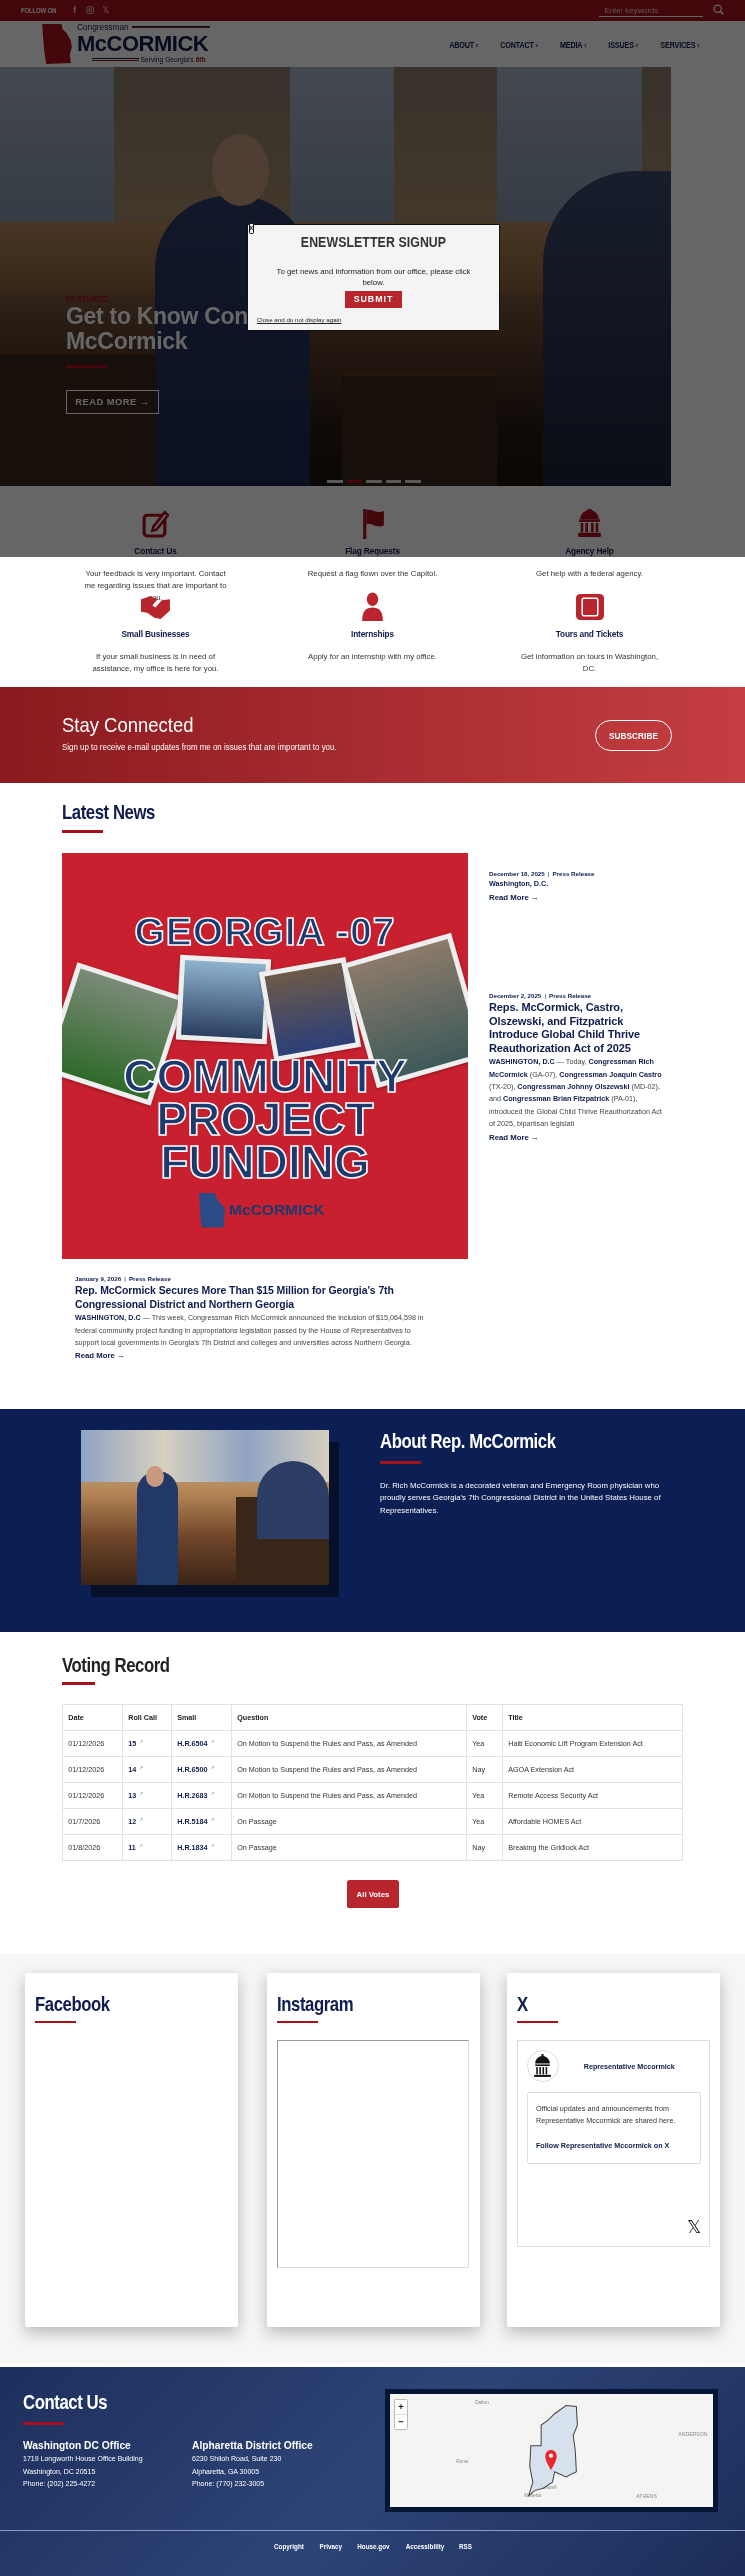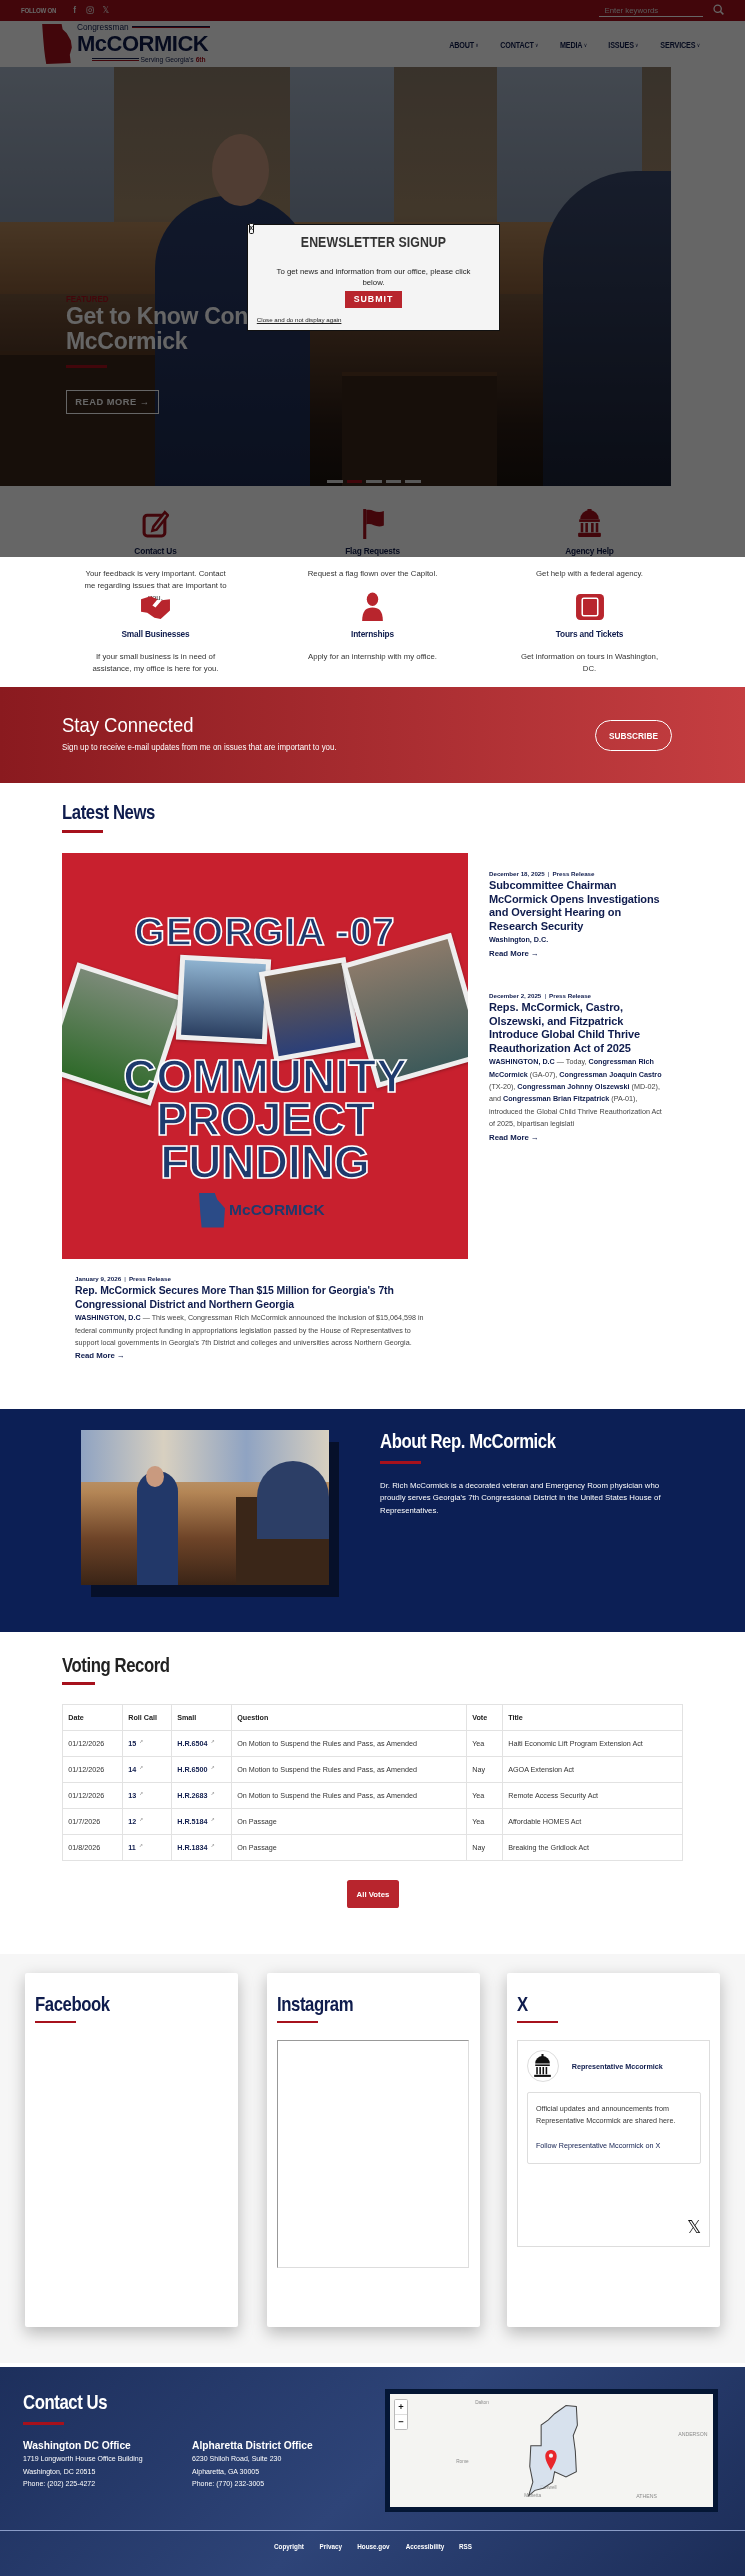--- a/index.html
+++ b/index.html
@@ -110,25 +110,25 @@
 .ext{font-size:4.7px;color:#888;margin-left:3.1px;vertical-align:super}
 .allvotes{position:absolute;left:347px;top:1880px;width:52px;height:28px;background:#b8252d;color:#fff;font-weight:bold;font-size:7.8px;border-radius:2.6px;display:flex;align-items:center;justify-content:center}
 
 
 .social-sec{position:absolute;left:0;top:1954px;width:745px;height:409px;background:#f6f6f6}
 .scard{position:absolute;top:1973px;width:213px;height:354px;background:#fff;border-radius:2.1px;box-shadow:0 5.2px 15.5px rgba(0,0,0,.25)}
 .scard .sec-h{font-size:19.7px;margin:19.7px 0 0 10.4px}
 .scard .sec-bar{margin:5.2px 0 0 10.4px}
 .ig-frame{position:absolute;left:10.4px;top:67px;width:192px;height:228px;border:0.5px solid #ddd;border-top:1px solid #999;border-left:1px solid #999}
 .x-frame{position:absolute;left:10.4px;top:67px;width:193px;height:207px;border:0.5px solid #ddd}
-.x-head{display:flex;align-items:center;gap:13px;padding:9.3px 8.3px}
+.x-head{display:flex;align-items:center;gap:25px;padding:9.3px 8.3px}
 .x-av{width:32px;height:32px;border-radius:50%;border:0.5px solid #ddd;display:flex;align-items:center;justify-content:center}
 .x-name{font-weight:bold;font-size:7.2px;color:#0f1c4d}
 .x-box{margin:0 8.3px;border:0.5px solid #ddd;border-radius:2.1px;padding:10.4px 8.3px;font-size:7.2px;line-height:12.4px;color:#333}
-.x-follow{font-weight:normal;color:#0f1c4d;margin-top:12.4px}
+.x-follow{font-weight:bold;color:#0f1c4d;margin-top:12.4px}
 .x-logo{position:absolute;right:8.3px;bottom:8.3px;font-size:17.6px;color:#111}
 
 
 .contact{position:absolute;left:0;top:2367px;width:745px;height:209px;background:linear-gradient(135deg,#1d2f5c,#2e4478 50%,#1c2d58)}
 .contact .sec-h{color:#fff;font-size:19.7px}
 .c-h{position:absolute;left:23px;top:24px}
 .office{position:absolute;top:72px;color:#fff}
 .office-t{font-weight:bold;font-size:11.4px;margin-bottom:2.1px;transform:scaleX(.9);transform-origin:left;white-space:nowrap}
 .office-l{font-size:7.8px;line-height:12.4px;transform:scaleX(.9);transform-origin:left;white-space:nowrap}
 .map{position:absolute;left:385px;top:2389px;width:333px;height:123px;background:#041634;padding:5.2px}
@@ -337,21 +337,20 @@
     </div>
   <div class="ni-comm"><span>COMMUNITY</span><br><span>PROJECT</span><br><span>FUNDING</span></div>
   <div class="ni-logo">
       <div class="st"></div>
       <div class="nm">McCORMICK</div>
     </div>
 </a>
 
 <article class="news-side" style="top:870px">
   <div class="meta"><span>December 18, 2025</span><span class="sep">|</span><span>Press Release</span></div>
-  <a class="news-title" style="display:block">Subcommittee Chairman McCormick Opens Investigations and Oversight Hearing on Research Security</a>
   <div class="news-body"><b>Washington, D.C.</b></div>
   <a class="readmore"><span>Read More</span> <span>→</span></a>
 </article>
 
 <article class="news-side" style="top:992px">
   <div class="meta"><span>December 2, 2025</span><span class="sep">|</span><span>Press Release</span></div>
   <a class="news-title" style="display:block">Reps. McCormick, Castro, Olszewski, and Fitzpatrick Introduce Global Child Thrive Reauthorization Act of 2025</a>
   <div class="news-body"><b>WASHINGTON, D.C</b><span> — Today, </span><b>Congressman Rich McCormick</b><span> (GA-07), </span><b>Congressman Joaquin Castro</b><span> (TX-20),  </span><b>Congressman Johnny Olszewski</b><span> (MD-02), and </span><b>Congressman Brian Fitzpatrick</b><span> (PA-01), introduced the Global Child Thrive Reauthorization Act of 2025, bipartisan legislati</span></div>
   <a class="readmore"><span>Read More</span> <span>→</span></a>
 </article>

